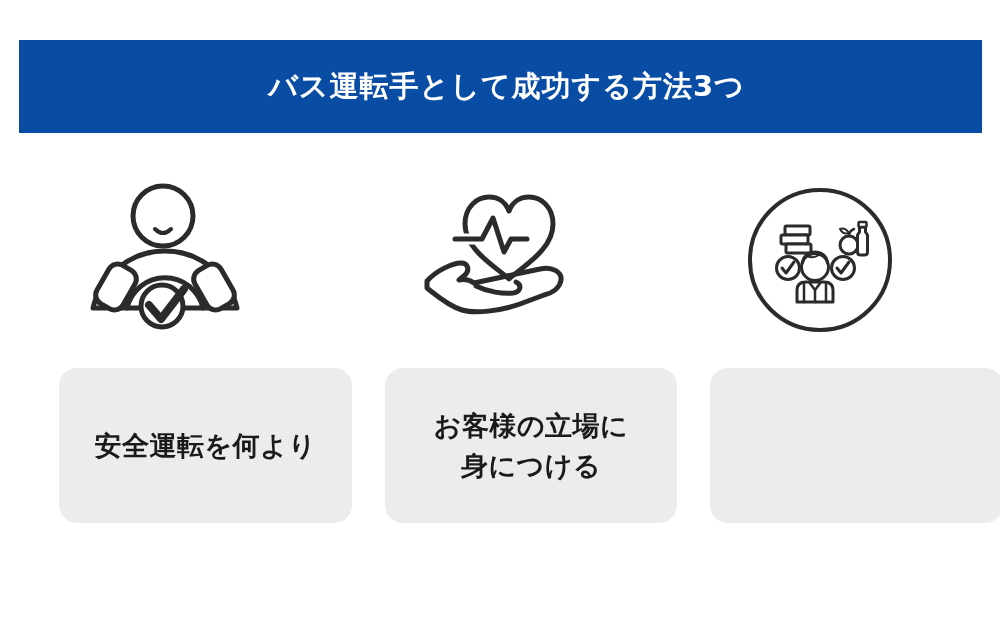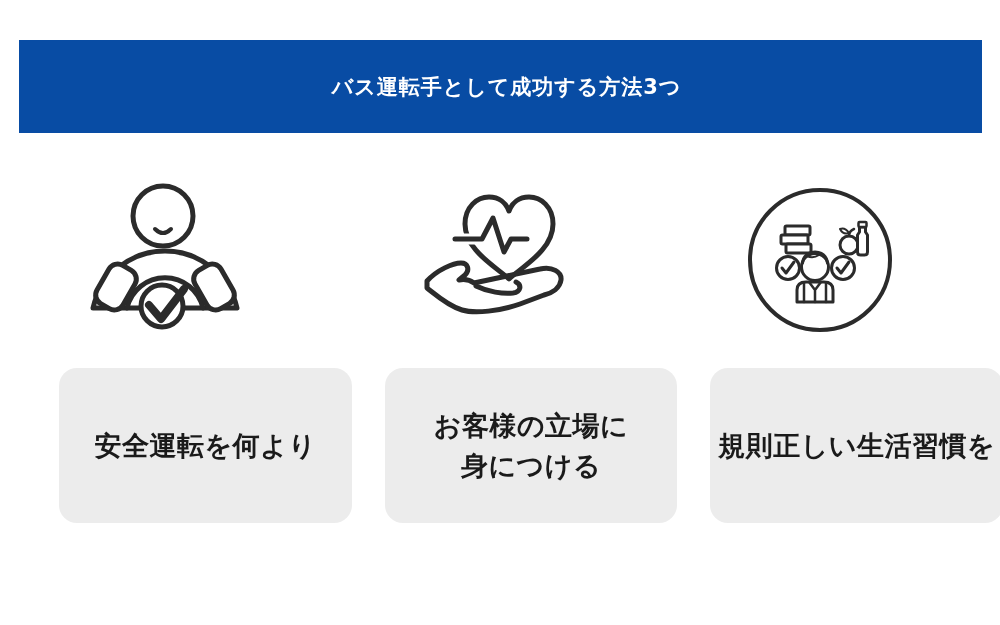--- a/index.html
+++ b/index.html
@@ -6,21 +6,21 @@
     --page-bg:#ffffff; --header-bg:#084ca4; --header-text:#ffffff;
     --card-bg:#ececec; --card-text:#1a1a1a; --icon-stroke:#2b2b2b;
   }
   *{margin:0;padding:0;box-sizing:border-box;}
   html,body{background:#fff;}
   body{font-family:"DejaVu Sans","Liberation Sans",sans-serif;}
   .page{position:relative;width:1000px;height:625px;background:var(--page-bg);overflow:hidden;}
 
   .banner{position:absolute;left:19px;top:40px;width:963px;height:93px;
     background:var(--header-bg);display:flex;align-items:center;justify-content:center;}
-  .banner-title{color:var(--header-text);font-size:21px;font-weight:bold;letter-spacing:1px;margin-left:12px;}
+  .banner-title{color:var(--header-text);font-size:29px;font-weight:bold;letter-spacing:1px;margin-left:12px;}
 
   .icon{position:absolute;}
   .icon-1{left:80px;top:170px;width:170px;height:170px;}
   .icon-2{left:410px;top:180px;width:170px;height:160px;}
   .icon-3{left:745px;top:185px;width:150px;height:150px;}
   .icon svg{display:block;width:100%;height:100%;}
   .s{stroke:var(--icon-stroke);fill:none;stroke-linecap:round;stroke-linejoin:round;}
   .sw{stroke:var(--icon-stroke);fill:#ffffff;stroke-linecap:round;stroke-linejoin:round;}
   .halo{stroke:#ffffff;fill:none;stroke-linecap:butt;stroke-linejoin:round;}
 
@@ -94,18 +94,17 @@
       </div>
     </div>
     <div class="card">
       <div class="card-text">
         <div>お客様の立場に</div>
         <div>身につける</div>
       </div>
     </div>
     <div class="card">
       <div class="card-text">
-        <div>規則正しい生活習慣を</div>
       </div>
     </div>
   </div>
 
 </div>
 
 </body></html>

